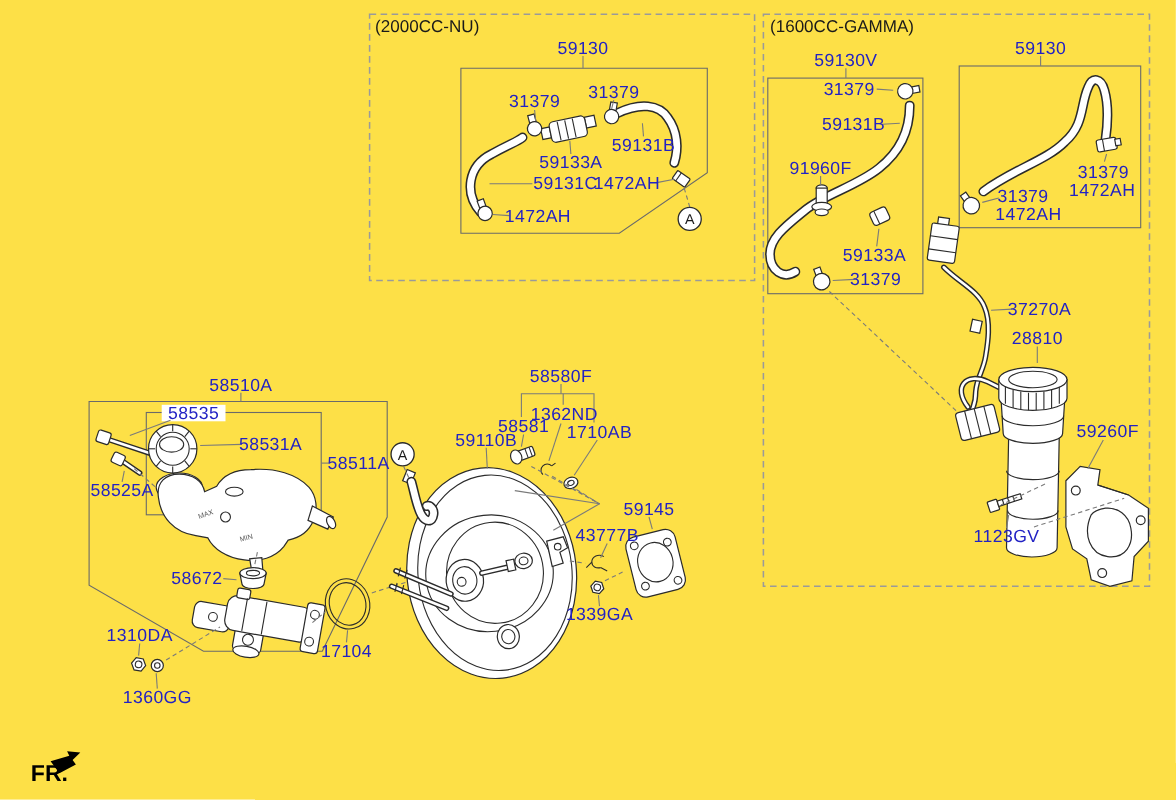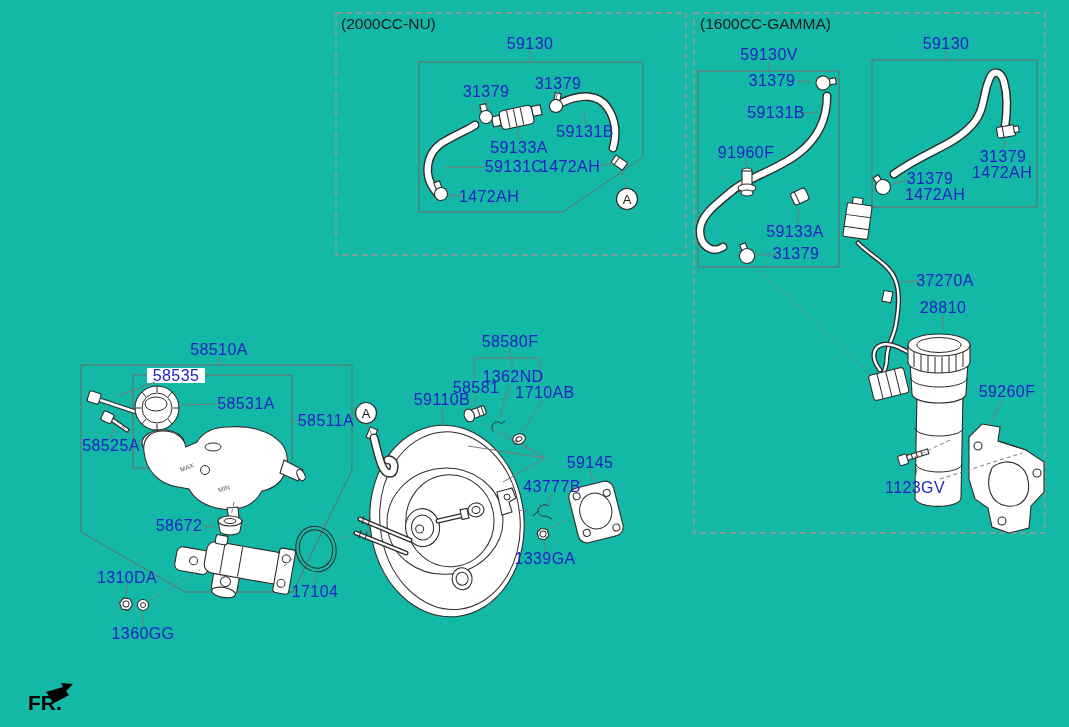--- a/index.html
+++ b/index.html
@@ -1,16 +1,16 @@
 <!DOCTYPE html>
 <html><head>
 <meta charset="utf-8">
 <style>
   html,body{margin:0;padding:0;background:#fff;}
-  .stage{position:relative;width:1069px;height:727px;background:#14b8a6;overflow:hidden;
+  .stage{position:relative;width:1069px;height:727px;background:#fde047;overflow:hidden;
          font-family:"Liberation Sans",sans-serif;}
   svg{display:block;}
   .lbl{font-family:"Liberation Sans",sans-serif;font-size:16px;letter-spacing:.4px;fill:#2222c4;}
   .ttl{font-family:"Liberation Sans",sans-serif;font-size:15.5px;fill:#1a1a1a;}
   .view{font-family:"Liberation Sans",sans-serif;font-size:13px;fill:#1a1a1a;}
   .mark{font-family:"Liberation Sans",sans-serif;font-size:6.5px;fill:#555;}
   .fr{font-family:"Liberation Sans",sans-serif;font-size:21px;font-weight:bold;fill:#000;}
   .boxdash{fill:none;stroke:#9a9a9a;stroke-width:1.4;stroke-dasharray:6 4;}
   .boxsolid{fill:none;stroke:#6a6a6a;stroke-width:1;}
   .part{fill:#fff;stroke:#2b2b2b;stroke-width:1.1;}

